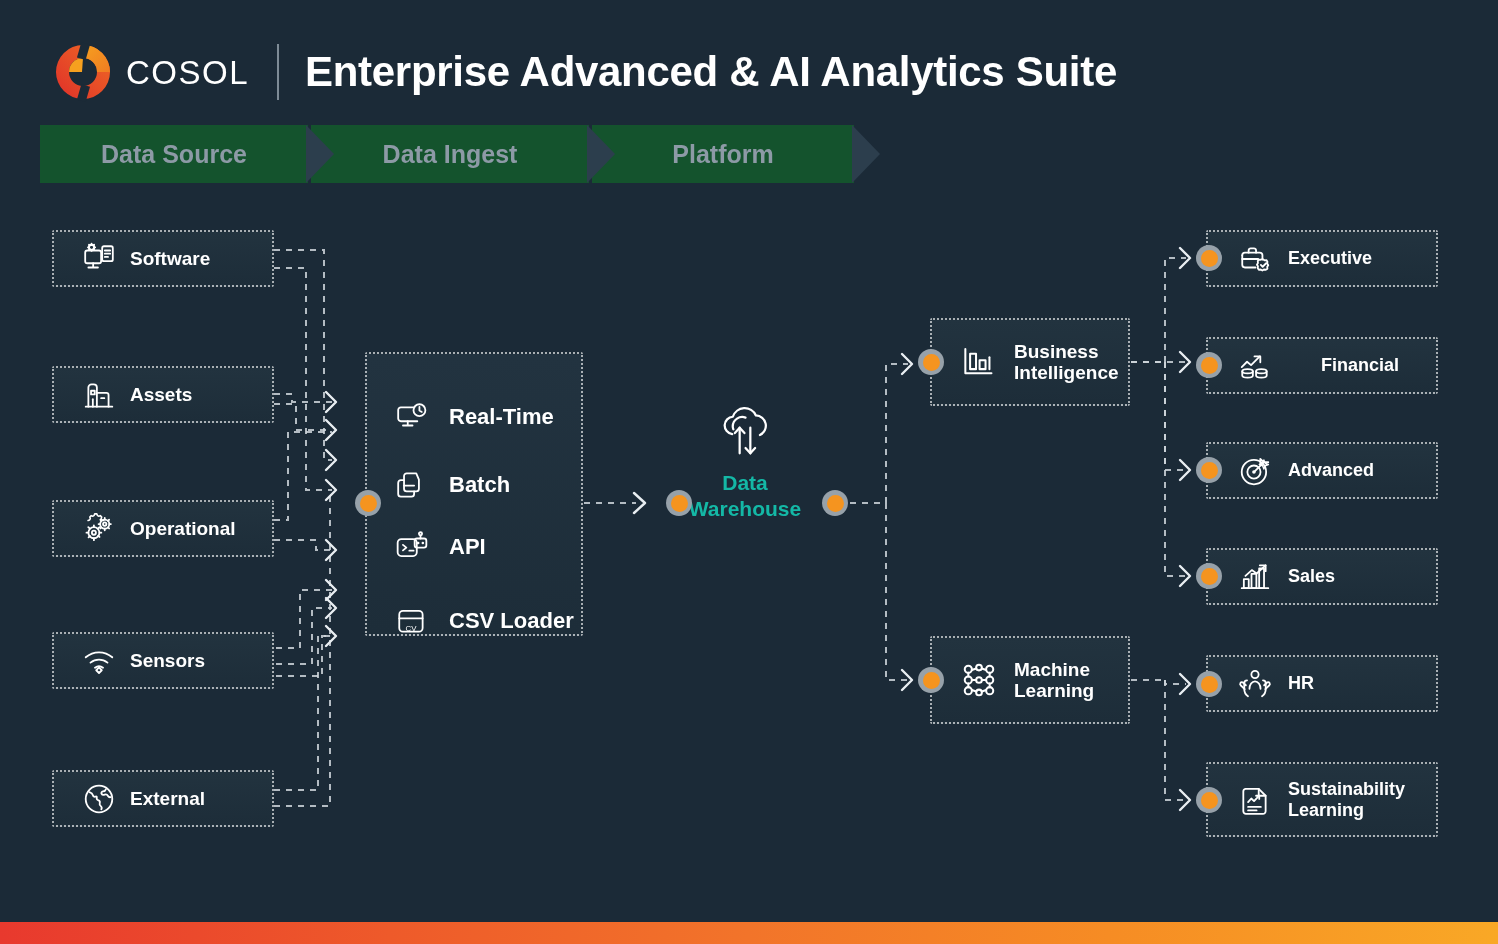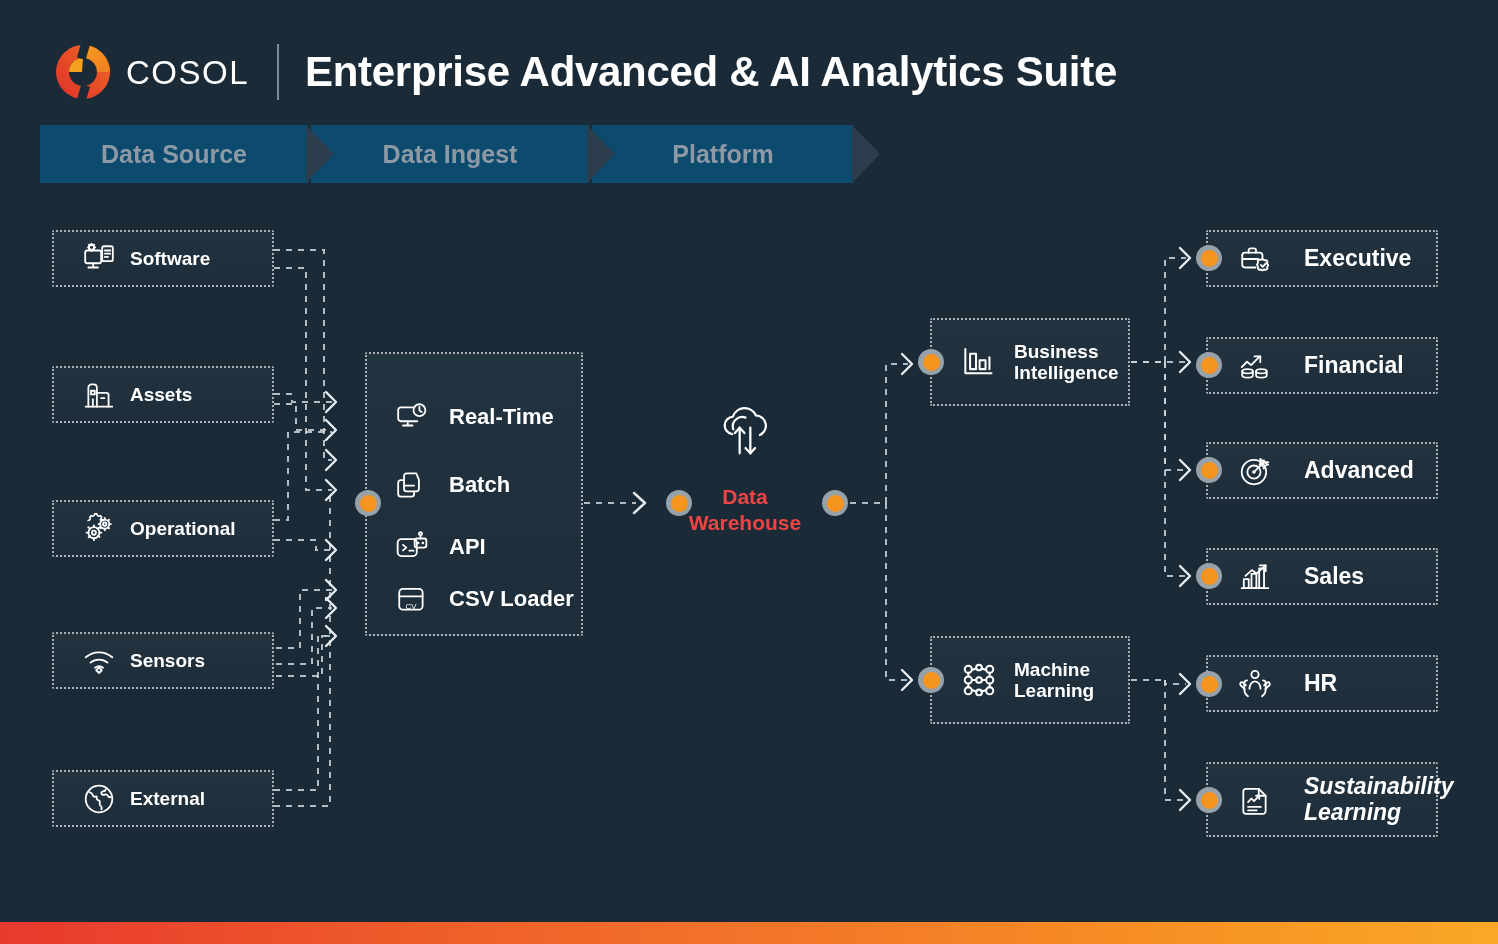--- a/index.html
+++ b/index.html
@@ -19,21 +19,21 @@
     color: #ffffff; font-size: 33px; letter-spacing: 1.5px;
     font-weight: 400; margin-left: 12px; line-height: 1;
   }
   .hdr-divider { width: 2px; height: 56px; background: #7e8b96; margin: 0 26px 0 28px; }
   .hdr-title { color: #ffffff; font-size: 42px; font-weight: bold; letter-spacing: -0.3px; white-space: nowrap; }
 
   
   .nav { position: absolute; left: 40px; top: 125px; height: 58px; display: flex; }
   .nav-item {
     position: relative; height: 58px; display: flex; align-items: center; justify-content: center;
-    background: #0c4a6e; color: #8d9aa6; font-size: 25px; font-weight: bold;
+    background: #14532d; color: #8d9aa6; font-size: 25px; font-weight: bold;
     margin-right: 3px;
   }
   .nav-item .arrowhead {
     position: absolute; right: -28px; top: 0; width: 30px; height: 58px; z-index: 2;
   }
   .nav-item.active { background: #5c6873; color: #ffffff; }
   .nav-item.active .arrowhead-left {
     position: absolute; left: 0; top: 0; width: 30px; height: 58px;
   }
 
@@ -48,36 +48,36 @@
 
   
   .node-src .ico { width: 34px; height: 34px; margin-left: 28px; }
   .node-src .lbl { font-size: 19px; margin-left: 14px; }
 
   .node-plat { flex-direction: row; }
   .node-plat .ico { width: 38px; height: 38px; margin-left: 28px; }
   .node-plat .lbl { font-size: 19px; margin-left: 16px; }
 
   .node-ins .ico { width: 34px; height: 34px; margin-left: 30px; }
-  .node-ins .lbl { font-size: 23px; margin-left: 32px; }
+  .node-ins .lbl { font-size: 18px; margin-left: 16px; }
 
   
   .ingest-box {
     position: absolute; border: 2px dotted rgba(255,255,255,0.62);
     background: linear-gradient(180deg, #223340 0%, #1d2d39 100%);
     border-radius: 2px;
   }
   .ingest-row { position: absolute; display: flex; align-items: center; margin-top: 16px; }
   .ingest-row .ico { width: 34px; height: 34px; display:flex; align-items:center; justify-content:center; }
   .ingest-row .lbl { color: #fff; font-size: 22px; font-weight: bold; margin-left: 20px; white-space: nowrap; }
 
   
   .warehouse { position: absolute; text-align: center; }
   .warehouse .wh-icon { display: flex; justify-content: center; }
-  .warehouse .wh-lbl { color: #ef4444; font-size: 21px; font-weight: bold; line-height: 1.22; margin-top: 24px; }
+  .warehouse .wh-lbl { color: #14b8a6; font-size: 21px; font-weight: bold; line-height: 1.22; margin-top: 10px; }
 
   
   .dot {
     position: absolute; width: 26px; height: 26px; border-radius: 50%;
     background: #97a1a9; display: flex; align-items: center; justify-content: center;
     z-index: 6;
   }
   .dot::after { content:""; width: 17px; height: 17px; border-radius: 50%; background: #f5941f; }
 
   
@@ -291,21 +291,21 @@
               <path d="M13.5 19.5h4" stroke="#ffffff" fill="none" stroke-width="1.7" stroke-linecap="round" stroke-linejoin="round"></path>
               <rect x="18.5" y="8" width="11" height="8.5" rx="2.2" stroke="#ffffff" fill="none" stroke-width="1.7" stroke-linecap="round" stroke-linejoin="round"></rect>
               <path d="M24 8V5" stroke="#ffffff" fill="none" stroke-width="1.7" stroke-linecap="round" stroke-linejoin="round"></path>
               <circle cx="24" cy="3.6" r="1.5" stroke="#ffffff" fill="none" stroke-width="1.7" stroke-linecap="round" stroke-linejoin="round"></circle>
               <circle cx="21.8" cy="12.2" r="1.2" fill="#fff" stroke="none"></circle>
               <circle cx="26.2" cy="12.2" r="1.2" fill="#fff" stroke="none"></circle>
             </svg>
           </span>
           <span class="lbl">API</span>
         </div>
-        <div class="ingest-row" style="left: 28px; top: 212px; justify-content: flex-end;">
+        <div class="ingest-row" style="left: 28px; top: 234px; justify-content: flex-end;">
           <span class="ico">
             <svg viewBox="0 0 32 32" width="100%" height="100%">
               <path d="M4 13.5v9A3.5 3.5 0 0 0 7.5 26h15a3.5 3.5 0 0 0 3.5-3.5v-9" stroke="#ffffff" fill="none" stroke-width="1.7" stroke-linecap="round" stroke-linejoin="round"></path>
               <path d="M4 13.5V10a3.5 3.5 0 0 1 3.5-3.5h15A3.5 3.5 0 0 1 26 10v3.5z" stroke="#ffffff" fill="none" stroke-width="1.7" stroke-linecap="round" stroke-linejoin="round"></path>
               <text x="15" y="25.2" font-family="Liberation Sans, sans-serif" font-size="7.4" fill="#fff" text-anchor="middle">CV</text>
             </svg>
           </span>
           <span class="lbl">CSV Loader</span>
         </div>
       </div>
@@ -367,21 +367,21 @@
             <path d="M10 10V7.8A2 2 0 0 1 12 6h3a2 2 0 0 1 2 1.8V10" stroke="#ffffff" fill="none" stroke-width="1.7" stroke-linecap="round" stroke-linejoin="round"></path>
             <path d="M4 16h15" stroke="#ffffff" fill="none" stroke-width="1.7" stroke-linecap="round" stroke-linejoin="round"></path>
             <path d="M23.4 16.2l1.5 1 1.8-.2 1 1.5-.2 1.8 1 1.5-1 1.5.2 1.8-1.5 1-1.8-.2-1.5 1-1.5-1-1.8.2-1-1.5.2-1.8-1-1.5 1-1.5-.2-1.8 1-1.5 1.8.2z" stroke="#ffffff" fill="none" stroke-width="1.7" stroke-linecap="round" stroke-linejoin="round"></path>
             <path d="M21.5 21.6l1.7 1.7 3.3-3.3" stroke="#ffffff" fill="none" stroke-width="1.7" stroke-linecap="round" stroke-linejoin="round"></path>
           </svg>
         </span>
         <span class="lbl">
           <span style="display:block">Executive</span>
         </span>
       </div>
-      <div class="node node-ins" style="left: 1206px; top: 337px; width: 232px; height: 57px;">
+      <div class="node node-ins" style="left: 1206px; top: 337px; width: 232px; height: 57px; gap: 33px;">
         <span class="ico">
           <svg viewBox="0 0 32 32" width="100%" height="100%">
             <path d="M3.5 17l5-5 3.8 3.2L20.5 7" stroke="#ffffff" fill="none" stroke-width="1.7" stroke-linecap="round" stroke-linejoin="round"></path>
             <path d="M15.5 7h5.5v5.5" stroke="#ffffff" fill="none" stroke-width="1.7" stroke-linecap="round" stroke-linejoin="round"></path>
             <ellipse cx="9" cy="21" rx="5" ry="2" stroke="#ffffff" fill="none" stroke-width="1.7" stroke-linecap="round" stroke-linejoin="round"></ellipse>
             <path d="M4 21v4c0 1.1 2.2 2 5 2s5-.9 5-2v-4" stroke="#ffffff" fill="none" stroke-width="1.7" stroke-linecap="round" stroke-linejoin="round"></path>
             <ellipse cx="22" cy="21" rx="5" ry="2" stroke="#ffffff" fill="none" stroke-width="1.7" stroke-linecap="round" stroke-linejoin="round"></ellipse>
             <path d="M17 21v4c0 1.1 2.2 2 5 2s5-.9 5-2v-4" stroke="#ffffff" fill="none" stroke-width="1.7" stroke-linecap="round" stroke-linejoin="round"></path>
           </svg>
         </span>
@@ -427,21 +427,21 @@
             <path d="M8.5 12.5c-1.5 0-2.6 1.2-2.6 2.7v5.6c0 3.2 1.5 5.5 3.5 6.8" stroke="#ffffff" fill="none" stroke-width="1.7" stroke-linecap="round" stroke-linejoin="round"></path>
             <path d="M5.9 17.2L3.4 14.8c-.8-.8-2-.7-2.6.2-.5.8-.3 1.8.4 2.4l3.6 3.4" transform="translate(1.5 0)" stroke="#ffffff" fill="none" stroke-width="1.7" stroke-linecap="round" stroke-linejoin="round"></path>
             <path d="M23.5 12.5c1.5 0 2.6 1.2 2.6 2.7v5.6c0 3.2-1.5 5.5-3.5 6.8" stroke="#ffffff" fill="none" stroke-width="1.7" stroke-linecap="round" stroke-linejoin="round"></path>
             <path d="M26.1 17.2l2.5-2.4c.8-.8 2-.7 2.6.2.5.8.3 1.8-.4 2.4l-3.6 3.4" transform="translate(-1.5 0)" stroke="#ffffff" fill="none" stroke-width="1.7" stroke-linecap="round" stroke-linejoin="round"></path>
           </svg>
         </span>
         <span class="lbl">
           <span style="display:block">HR</span>
         </span>
       </div>
-      <div class="node node-ins" style="left: 1206px; top: 762px; width: 232px; height: 75px; font-style: italic;">
+      <div class="node node-ins" style="left: 1206px; top: 762px; width: 232px; height: 75px;">
         <span class="ico">
           <svg viewBox="0 0 32 32" width="100%" height="100%">
             <path d="M7 5.5h12.5L26 12v14.5a2.5 2.5 0 0 1-2.5 2.5h-16A2.5 2.5 0 0 1 5 26.5V8a2.5 2.5 0 0 1 2-2.5z" stroke="#ffffff" fill="none" stroke-width="1.7" stroke-linecap="round" stroke-linejoin="round"></path>
             <path d="M19.5 5.5V12H26" stroke="#ffffff" fill="none" stroke-width="1.7" stroke-linecap="round" stroke-linejoin="round"></path>
             <path d="M9.5 18l3-3.4 2.6 2.4 4.4-4.6" stroke="#ffffff" fill="none" stroke-width="1.7" stroke-linecap="round" stroke-linejoin="round"></path>
             <path d="M17 12h3v3" stroke="#ffffff" fill="none" stroke-width="1.7" stroke-linecap="round" stroke-linejoin="round"></path>
             <path d="M9.5 22.5h12M9.5 25.8h8" stroke="#ffffff" fill="none" stroke-width="1.7" stroke-linecap="round" stroke-linejoin="round"></path>
           </svg>
         </span>
         <span class="lbl">

